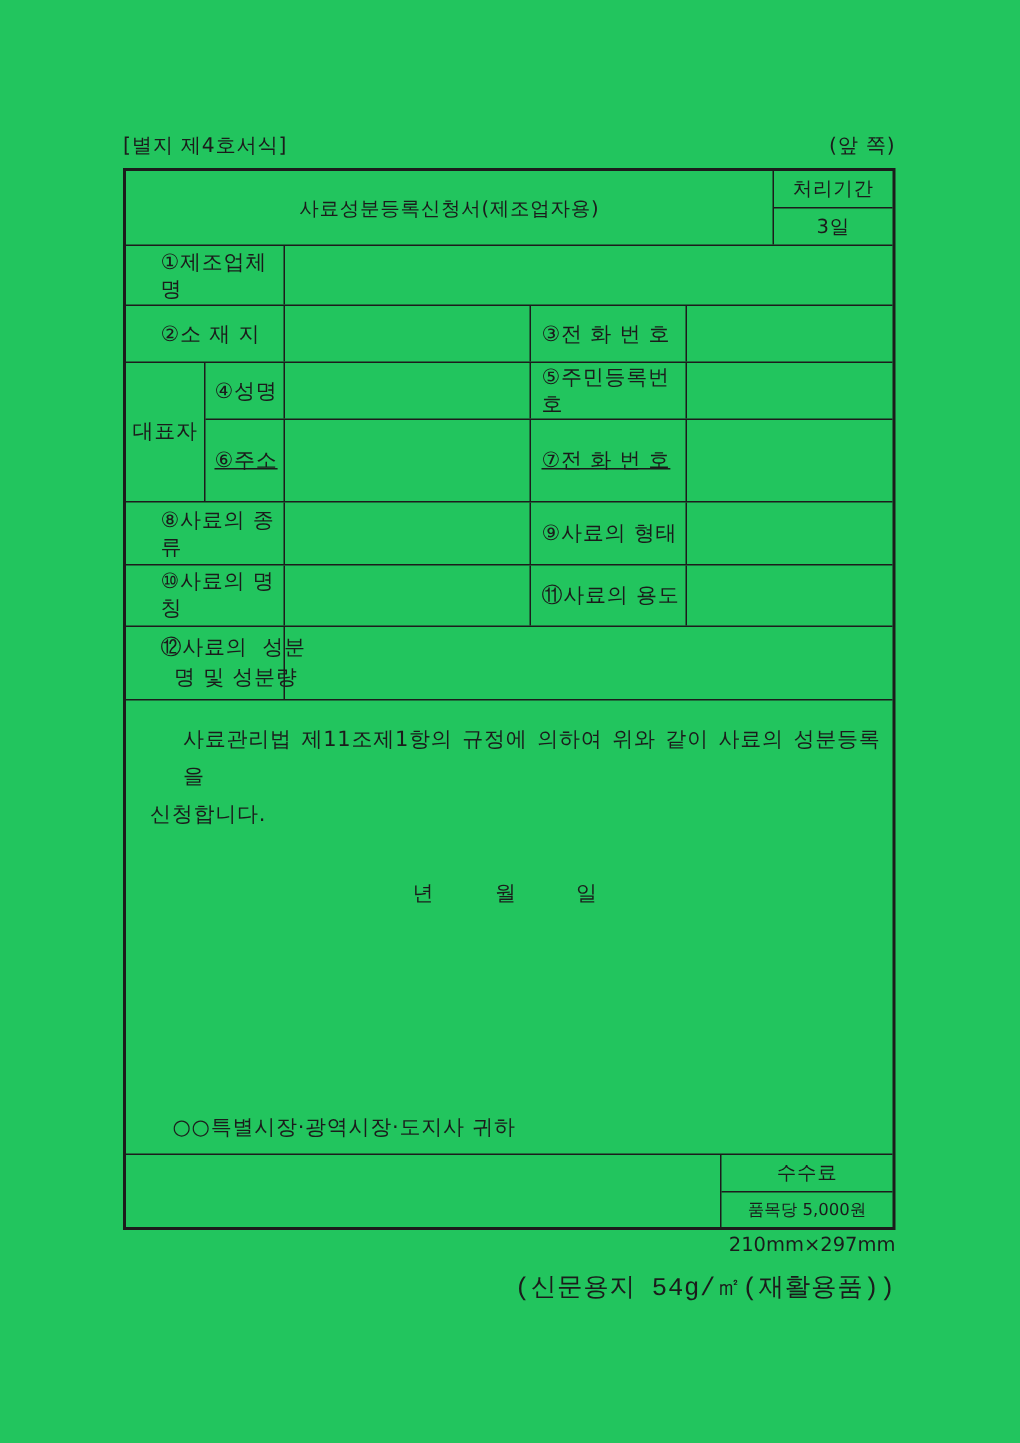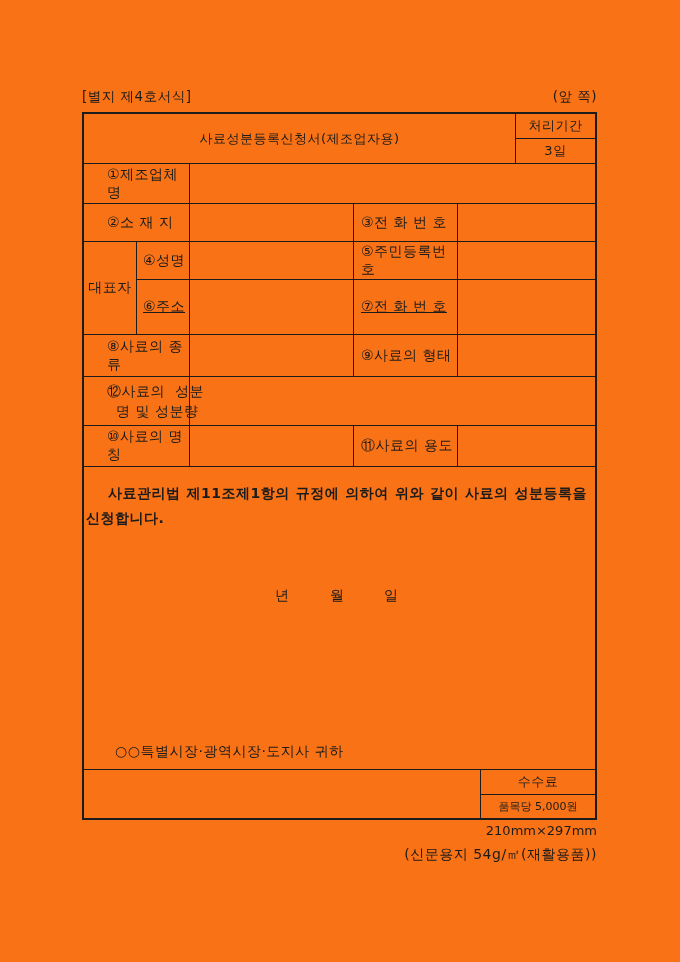--- a/index.html
+++ b/index.html
@@ -1,20 +1,20 @@
 <!DOCTYPE html>
 <html><head>
 <meta charset="utf-8">
 <style>
   * { margin:0; padding:0; box-sizing:border-box; }
   html,body { background:#fff; }
   .page {
     position:relative;
     width:680px; height:962px;
-    background:#f97316;
+    background:#22c55e;
     color:#1b1b1b;
     font-family:"DejaVu Sans","Liberation Sans",sans-serif;
     font-size:14px;
     letter-spacing:0.5px;
     overflow:hidden;
   }
   .note-left  { position:absolute; left:82px;  top:88px; font-size:13.5px; }
   .note-right { position:absolute; right:83px; top:88px; font-size:13.5px; }
 
   .tbl {
@@ -45,38 +45,38 @@
   .rep-row1 { height:38px; border-bottom:1px solid #1c1c1c; display:flex; }
   .rep-row2 { flex:1; display:flex;text-decoration:underline; }
   .rep-sub { width:53px; padding-left:6px; }
   .r8 { height:42px; }
   .r10 { height:41px; }
   .r12 { height:49px; }
   .lab-2line { flex-direction:column; align-items:flex-start; justify-content:center; white-space:pre; line-height:20px; }
   .lab-2line .l2 { padding-left:9px; }
 
   .body-cell { flex:1; position:relative; border-bottom:1px solid #1c1c1c; }
-  .stmt { position:absolute; left:2px; right:6px; top:14px; line-height:25px;font-weight:bold; }
+  .stmt { position:absolute; left:16px; right:6px; top:14px; line-height:25px; }
   .stmt .l1 { padding-left:22px; padding-right:2px; text-align:justify; text-align-last:justify; }
   .date-row { position:absolute; top:120px; left:0; width:100%; height:20px; }
   .date-row span { position:absolute; }
   .d-y { left:191px; } .d-m { left:246px; } .d-d { left:300px; }
   .applicant-row { position:absolute; top:211px; left:0; width:100%; height:20px; }
   .applicant { position:absolute; left:241px; }
   .sign-note { position:absolute; right:8px; }
   .addressee { position:absolute; top:276px; left:31px; }
 
   .fee-row { height:48px; border-bottom:none; }
   .fee-left { flex:1; }
   .fee-right { width:115px; display:flex; flex-direction:column; border-left:1px solid #1c1c1c; }
   .fee-label { height:25px; border-bottom:1px solid #1c1c1c; display:flex; align-items:center; justify-content:center; font-size:13px; }
   .fee-value { flex:1; display:flex; align-items:center; justify-content:center; font-size:11px; letter-spacing:0; }
 
   .footer1 { position:absolute; right:83px; top:823px; font-size:13px; letter-spacing:0; }
-  .footer2 { position:absolute; right:83px; top:846px; font-size:14px; }
+  .footer2 { position:absolute; right:83px; top:846px; font-size:17px;font-family:Liberation Mono, monospace; }
 </style>
 </head>
 <body>
 
 <div class="page">
 
   <div class="note-left">[별지 제4호서식]</div>
   <div class="note-right">(앞 쪽)</div>
 
   <div class="tbl">
@@ -119,32 +119,32 @@
       </div>
     </div>
 
     <div class="row r8">
       <div class="cell lab br">⑧사료의 종류</div>
       <div class="cell val br"></div>
       <div class="cell lab2 br">⑨사료의 형태</div>
       <div class="cell val2"></div>
     </div>
 
+    <div class="row r10">
+      <div class="cell lab br">⑩사료의 명칭</div>
+      <div class="cell val br"></div>
+      <div class="cell lab2 br">⑪사료의 용도</div>
+      <div class="cell val2"></div>
+    </div>
+
     <div class="row r12">
       <div class="cell lab br lab-2line">
         <span>⑫사료의  성분</span>
         <span class="l2">명 및 성분량</span>
       </div>
-      <div class="cell val2"></div>
-    </div>
-
-    <div class="row r10">
-      <div class="cell lab br">⑩사료의 명칭</div>
-      <div class="cell val br"></div>
-      <div class="cell lab2 br">⑪사료의 용도</div>
       <div class="cell val2"></div>
     </div>
 
     <div class="body-cell">
       <div class="stmt">
         <div class="l1">사료관리법 제11조제1항의 규정에 의하여 위와 같이 사료의 성분등록을</div>
         <div class="l2">신청합니다.</div>
       </div>
       <div class="date-row">
         <span class="d-y">년</span>

